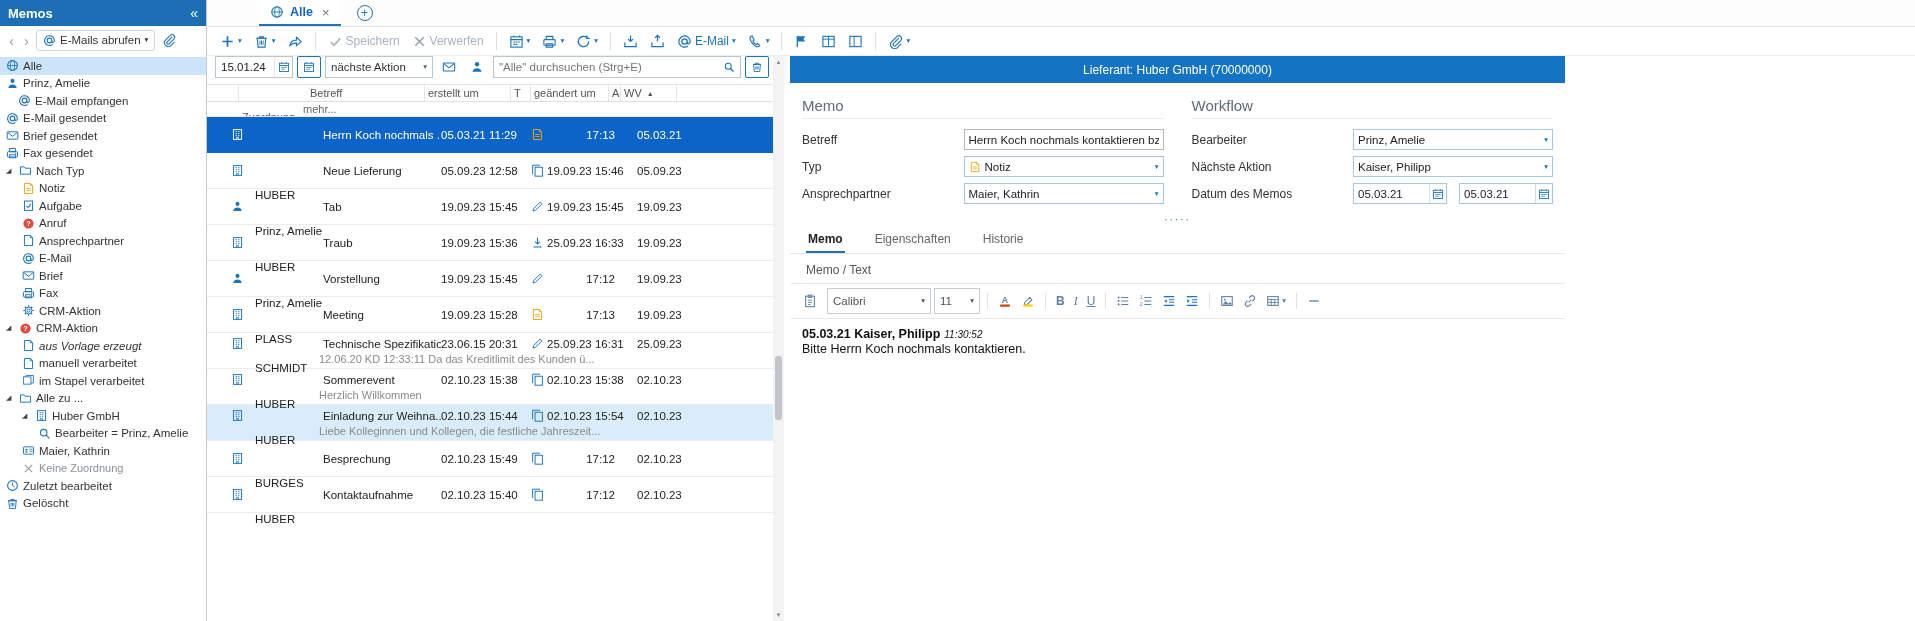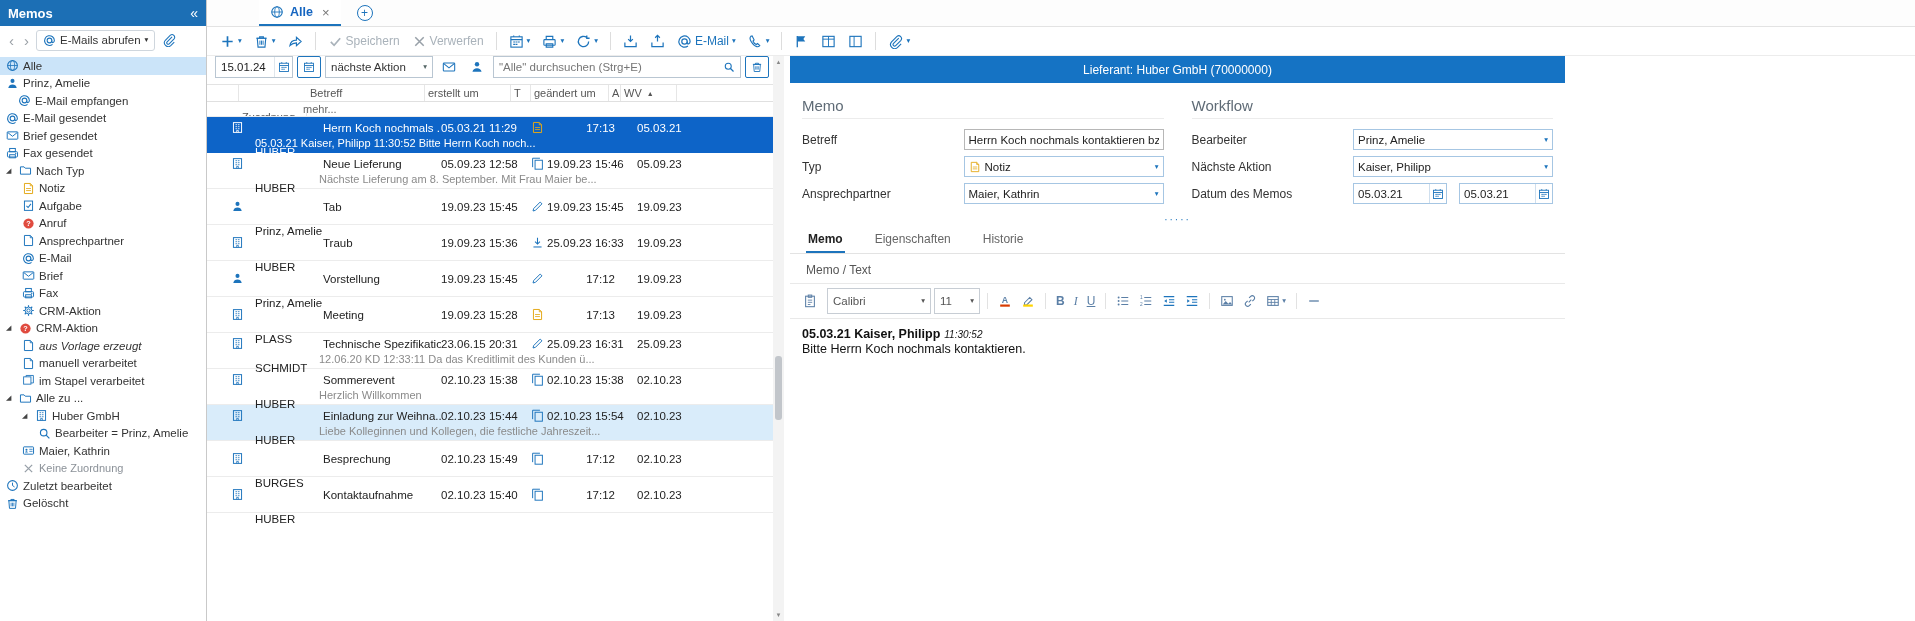--- a/index.html
+++ b/index.html
@@ -764,21 +764,20 @@
                 <span class="cell c-erstellt">05.03.21 11:29</span>
                 <span class="cell c-t">
                   <svg class="ic ic-note">
                     <use href="#i-note"></use>
                   </svg>
                 </span>
                 <span class="cell c-geaendert">17:13</span>
                 <span class="cell c-a"></span>
                 <span class="cell c-wv">05.03.21</span>
               </div>
-              <div class="r-sub">05.03.21 Kaiser, Philipp 11:30:52  Bitte Herrn Koch noch...</div>
             </div>
 
             <div class="row">
               <div class="r-main">
                 <span class="cell c-icon">
                   <svg class="ic ic-building">
                     <use href="#i-building"></use>
                   </svg>
                 </span>
                 <span class="cell c-zu">HUBER</span>
@@ -786,21 +785,20 @@
                 <span class="cell c-erstellt">05.09.23 12:58</span>
                 <span class="cell c-t">
                   <svg class="ic ic-copy">
                     <use href="#i-copy"></use>
                   </svg>
                 </span>
                 <span class="cell c-geaendert">19.09.23 15:46</span>
                 <span class="cell c-a"></span>
                 <span class="cell c-wv">05.09.23</span>
               </div>
-              <div class="r-sub">Nächste Lieferung am 8. September. Mit Frau Maier be...</div>
             </div>
 
             <div class="row">
               <div class="r-main">
                 <span class="cell c-icon">
                   <svg class="ic ic-person">
                     <use href="#i-person"></use>
                   </svg>
                 </span>
                 <span class="cell c-zu">Prinz, Amelie</span>

